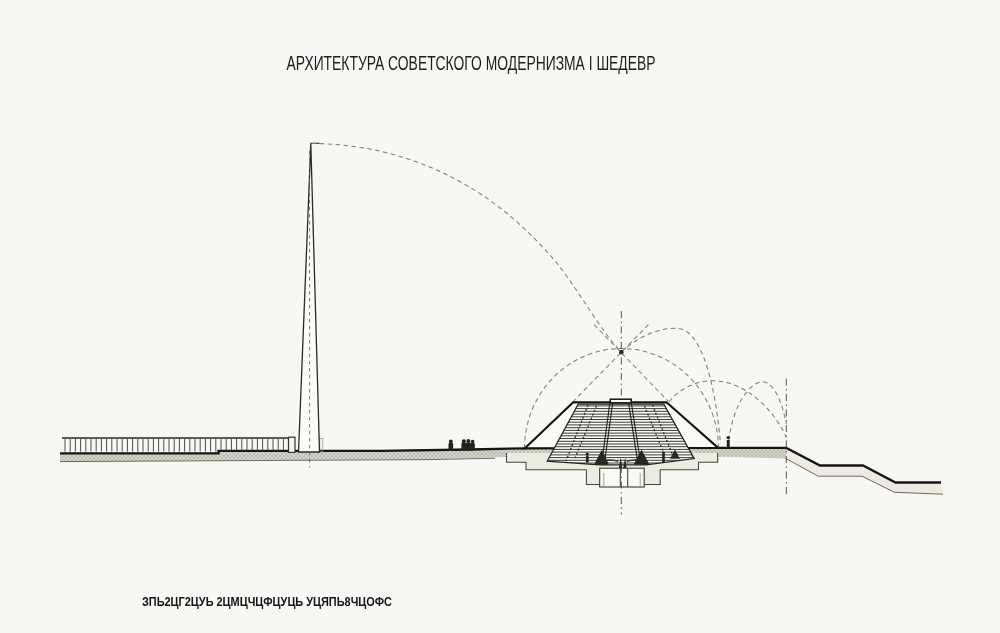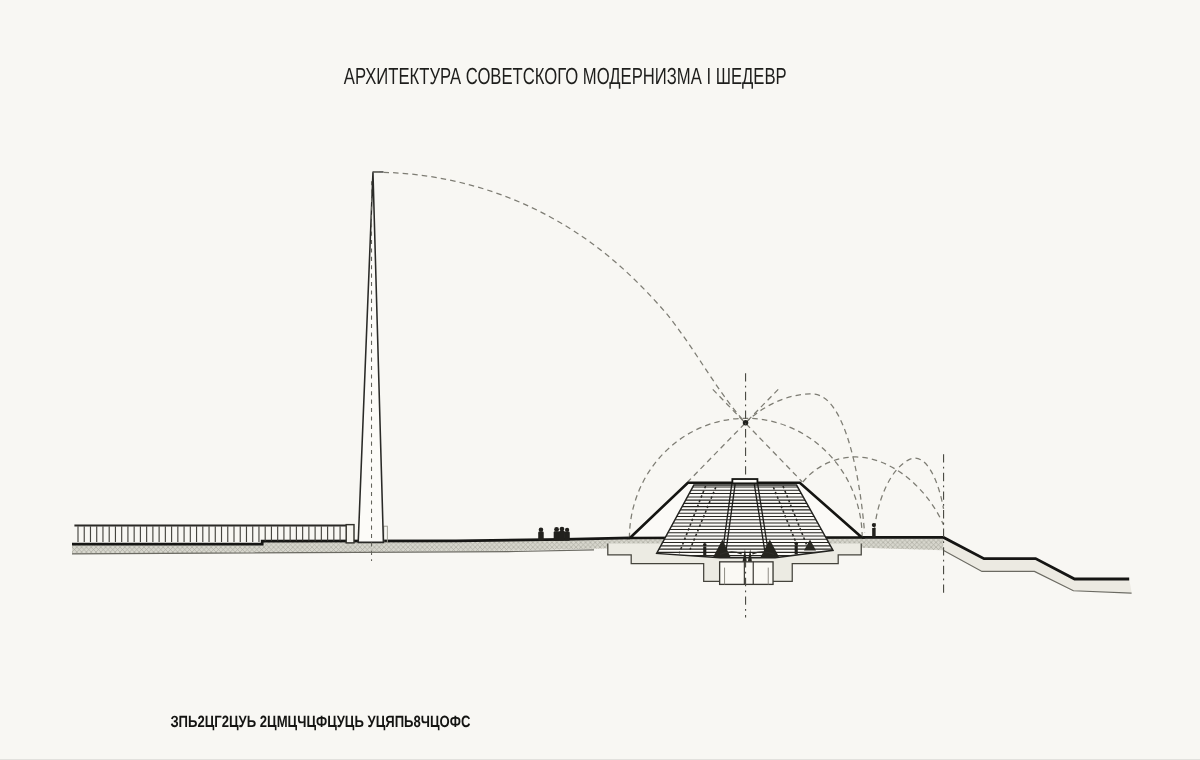--- a/index.html
+++ b/index.html
@@ -1,16 +1,16 @@
 <!DOCTYPE html>
 <html><head>
 <meta charset="utf-8">
 <style>
   html,body{margin:0;padding:0;background:#f8f7f3;}
-  .page{position:relative;width:1000px;height:633px;background:#a3a3a3;overflow:hidden;
+  .page{position:relative;width:1000px;height:633px;background:#86efac;overflow:hidden;
         font-family:"Liberation Sans",sans-serif;}
   svg{position:absolute;left:0;top:0;}
 </style>
 </head>
 <body>
 <div class="page">
 <svg width="1000" height="633" viewBox="0 0 1000 633">
   <defs>
     <pattern id="xhatch" width="4" height="4" patternUnits="userSpaceOnUse">
       <path d="M0,4 L4,0 M0,0 L4,4" stroke="#8e8d82" stroke-width="0.55" opacity="0.65"></path>

